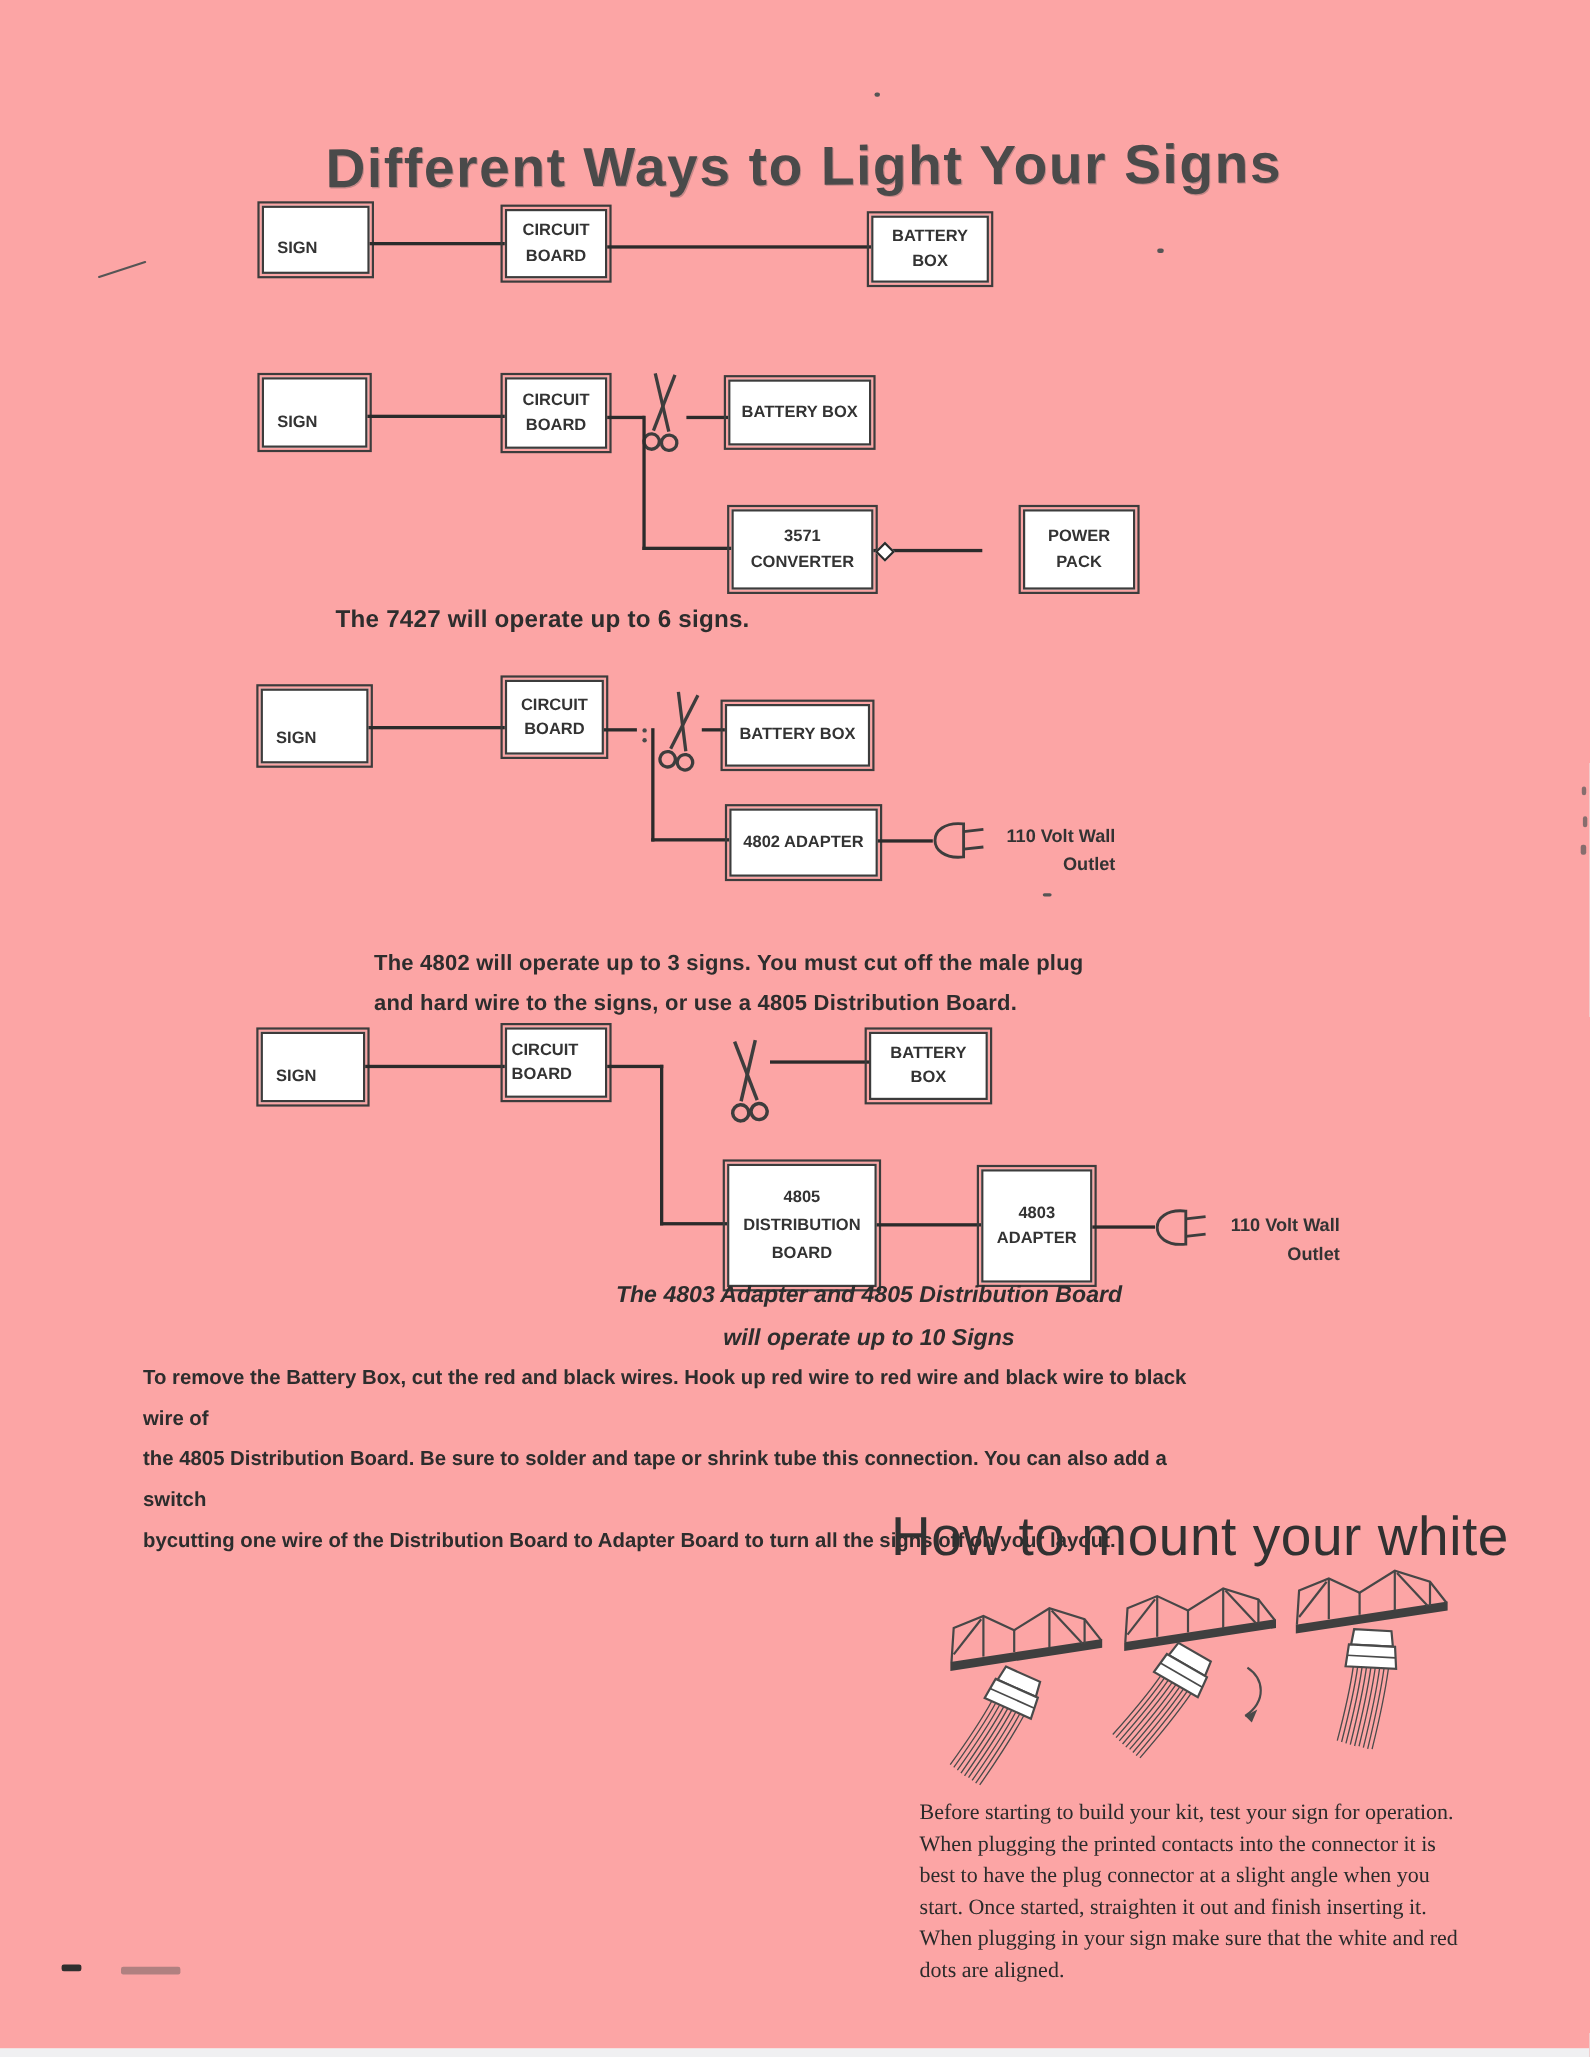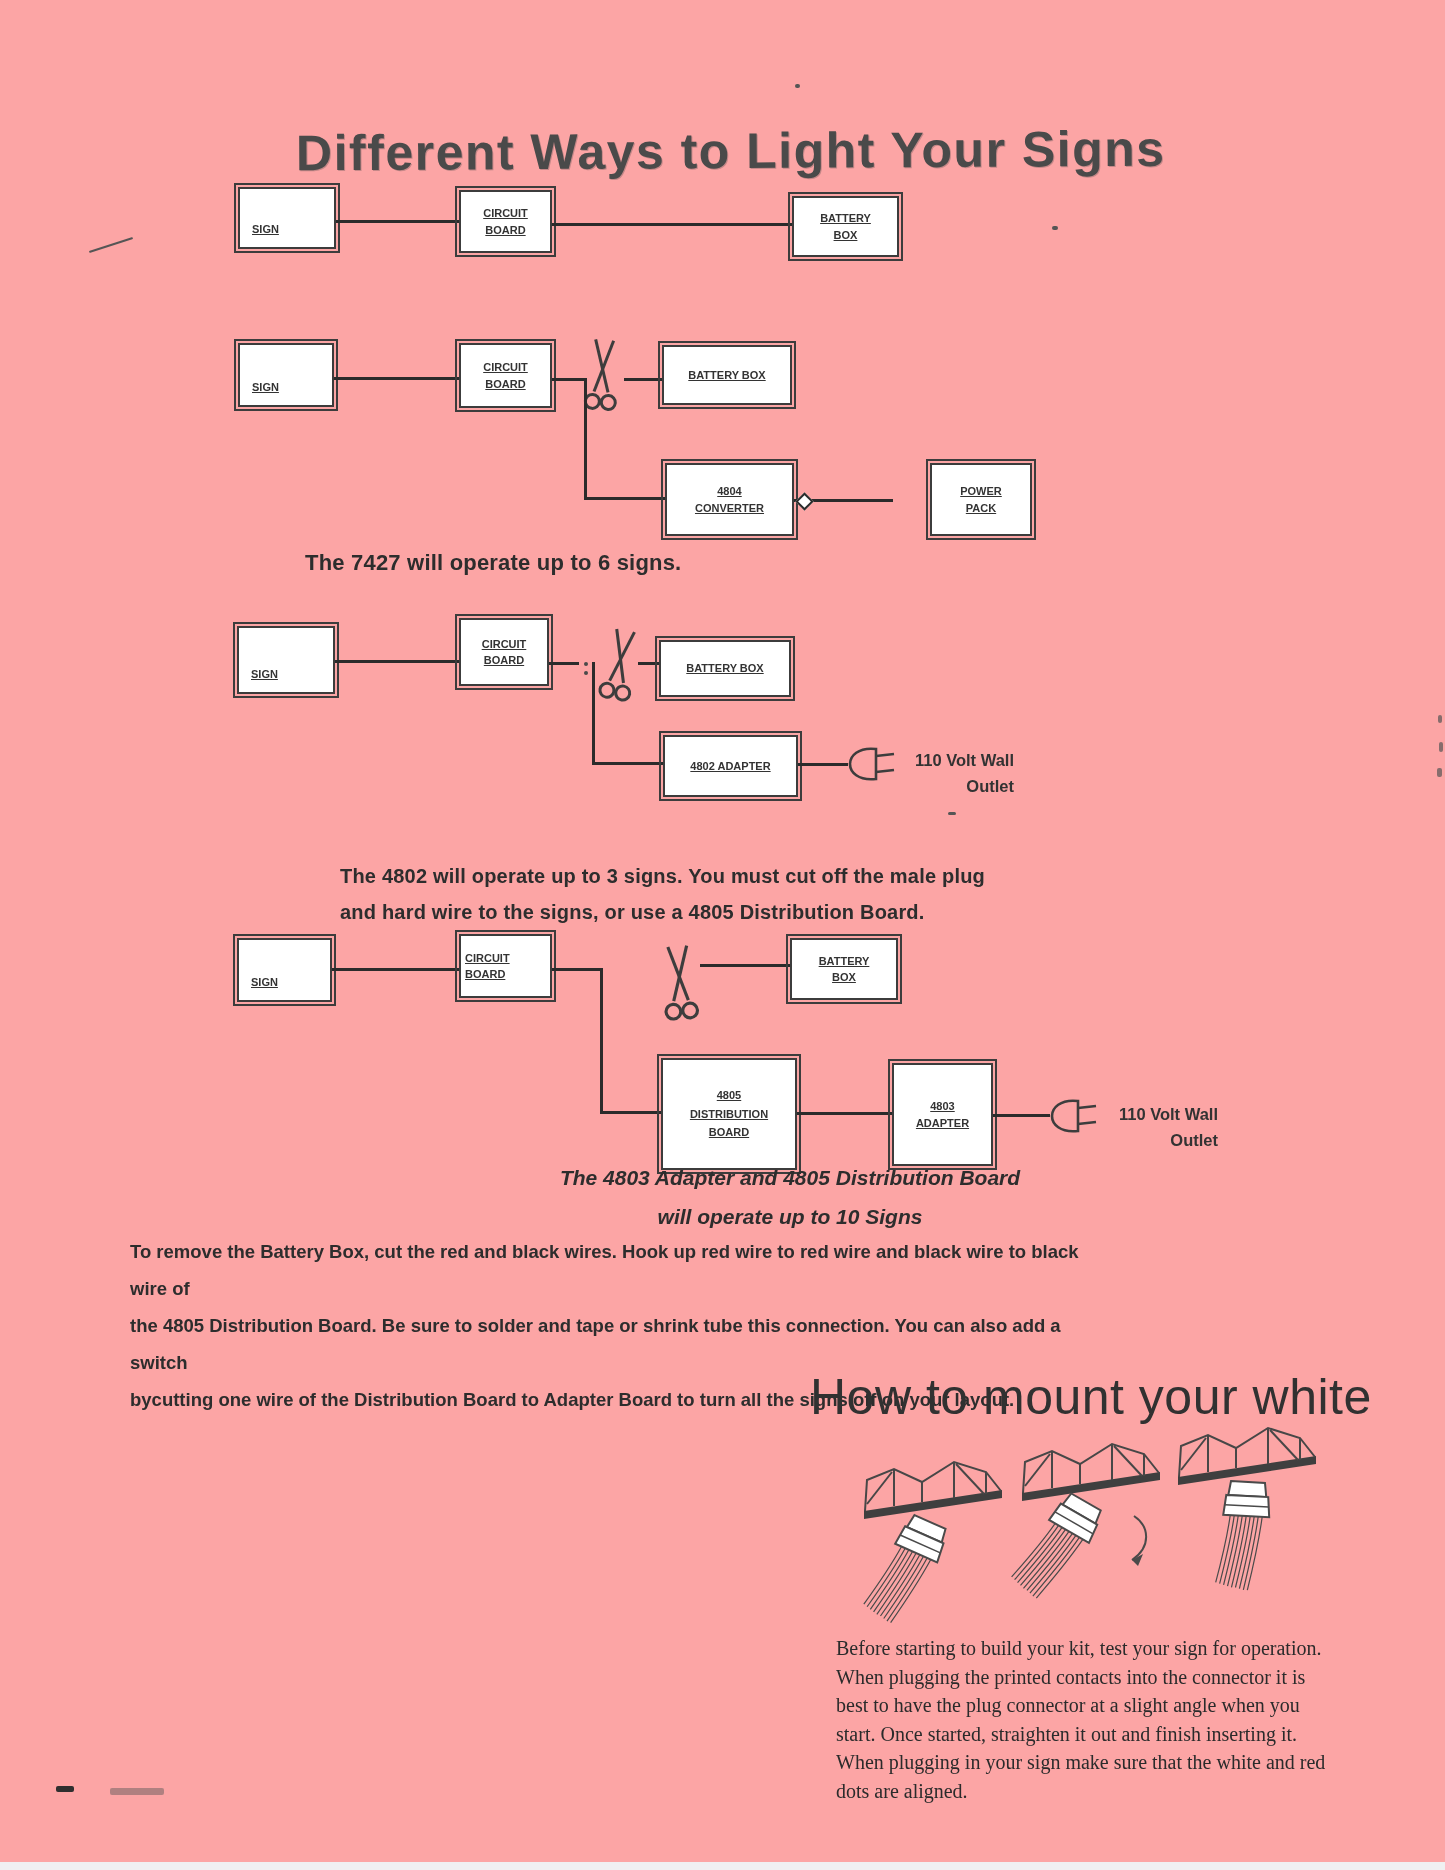--- a/index.html
+++ b/index.html
@@ -6,22 +6,22 @@
   .page{
     position:relative;width:1445px;height:1870px;margin:0 auto;
     background:#fca5a5;overflow:hidden;
     font-family:"Liberation Sans",sans-serif;color:#2e2e2e;
   }
   
   .box{
     position:absolute;background:#fff;
     border:2px solid #3c3c3c;outline:2px solid #3c3c3c;outline-offset:2px;
     display:flex;align-items:center;justify-content:center;text-align:center;
-    font-weight:700;font-size:11px;line-height:1.5;color:#333;
-    white-space:pre-line;box-sizing:border-box;text-decoration:underline;
+    font-weight:700;font-size:15px;line-height:1.5;color:#333;
+    white-space:pre-line;box-sizing:border-box;
   }
   .box.sign{align-items:flex-end;justify-content:flex-start;padding:0 0 10px 12px;}
   .box.ta-l{justify-content:flex-start;text-align:left;padding-left:4px;}
   .wire{position:absolute;background:#2b2b2b;}
   .wire.h{height:3px;}
   .wire.v{width:3px;}
   .cap{
     position:absolute;font-weight:600;font-size:22px;color:#2d2d2d;
     white-space:pre-line;letter-spacing:.2px;
   }
@@ -117,21 +117,21 @@
     <svg class="icon" style="left:585px;top:336px;transform:rotate(4deg)" width="34" height="84" viewBox="0 0 34 84" stroke="#3d3d3d" fill="none" stroke-width="3">
       <line x1="8" y1="4" x2="24" y2="56"></line>
         <line x1="26" y1="4" x2="10" y2="56"></line>
       <circle cx="9" cy="66" r="7"></circle>
         <circle cx="25" cy="66" r="7"></circle>
     </svg>
     <div class="wire h" style="left:624px;top:378px;width:38px"></div>
     <div class="box" style="left:662px;top:345px;width:130px;height:60px"><span>BATTERY BOX</span></div>
     <div class="wire v" style="left:584px;top:378px;height:122px"></div>
     <div class="wire h" style="left:584px;top:497px;width:81px"></div>
-    <div class="box" style="left:665px;top:463px;width:129px;height:73px"><span>4804
+    <div class="box" style="left:665px;top:463px;width:129px;height:73px"><span>3571
 CONVERTER</span></div>
     <div class="wire h" style="left:794px;top:499px;width:99px"></div>
     <div class="diamond" style="left:798px;top:495px"></div>
     <div class="box" style="left:930px;top:463px;width:102px;height:73px"><span>POWER
 PACK</span></div>
   </div>
 
   <div class="cap" style="left:305px;top:550px">The 7427 will operate up to 6 signs.</div>
 
   <div>

